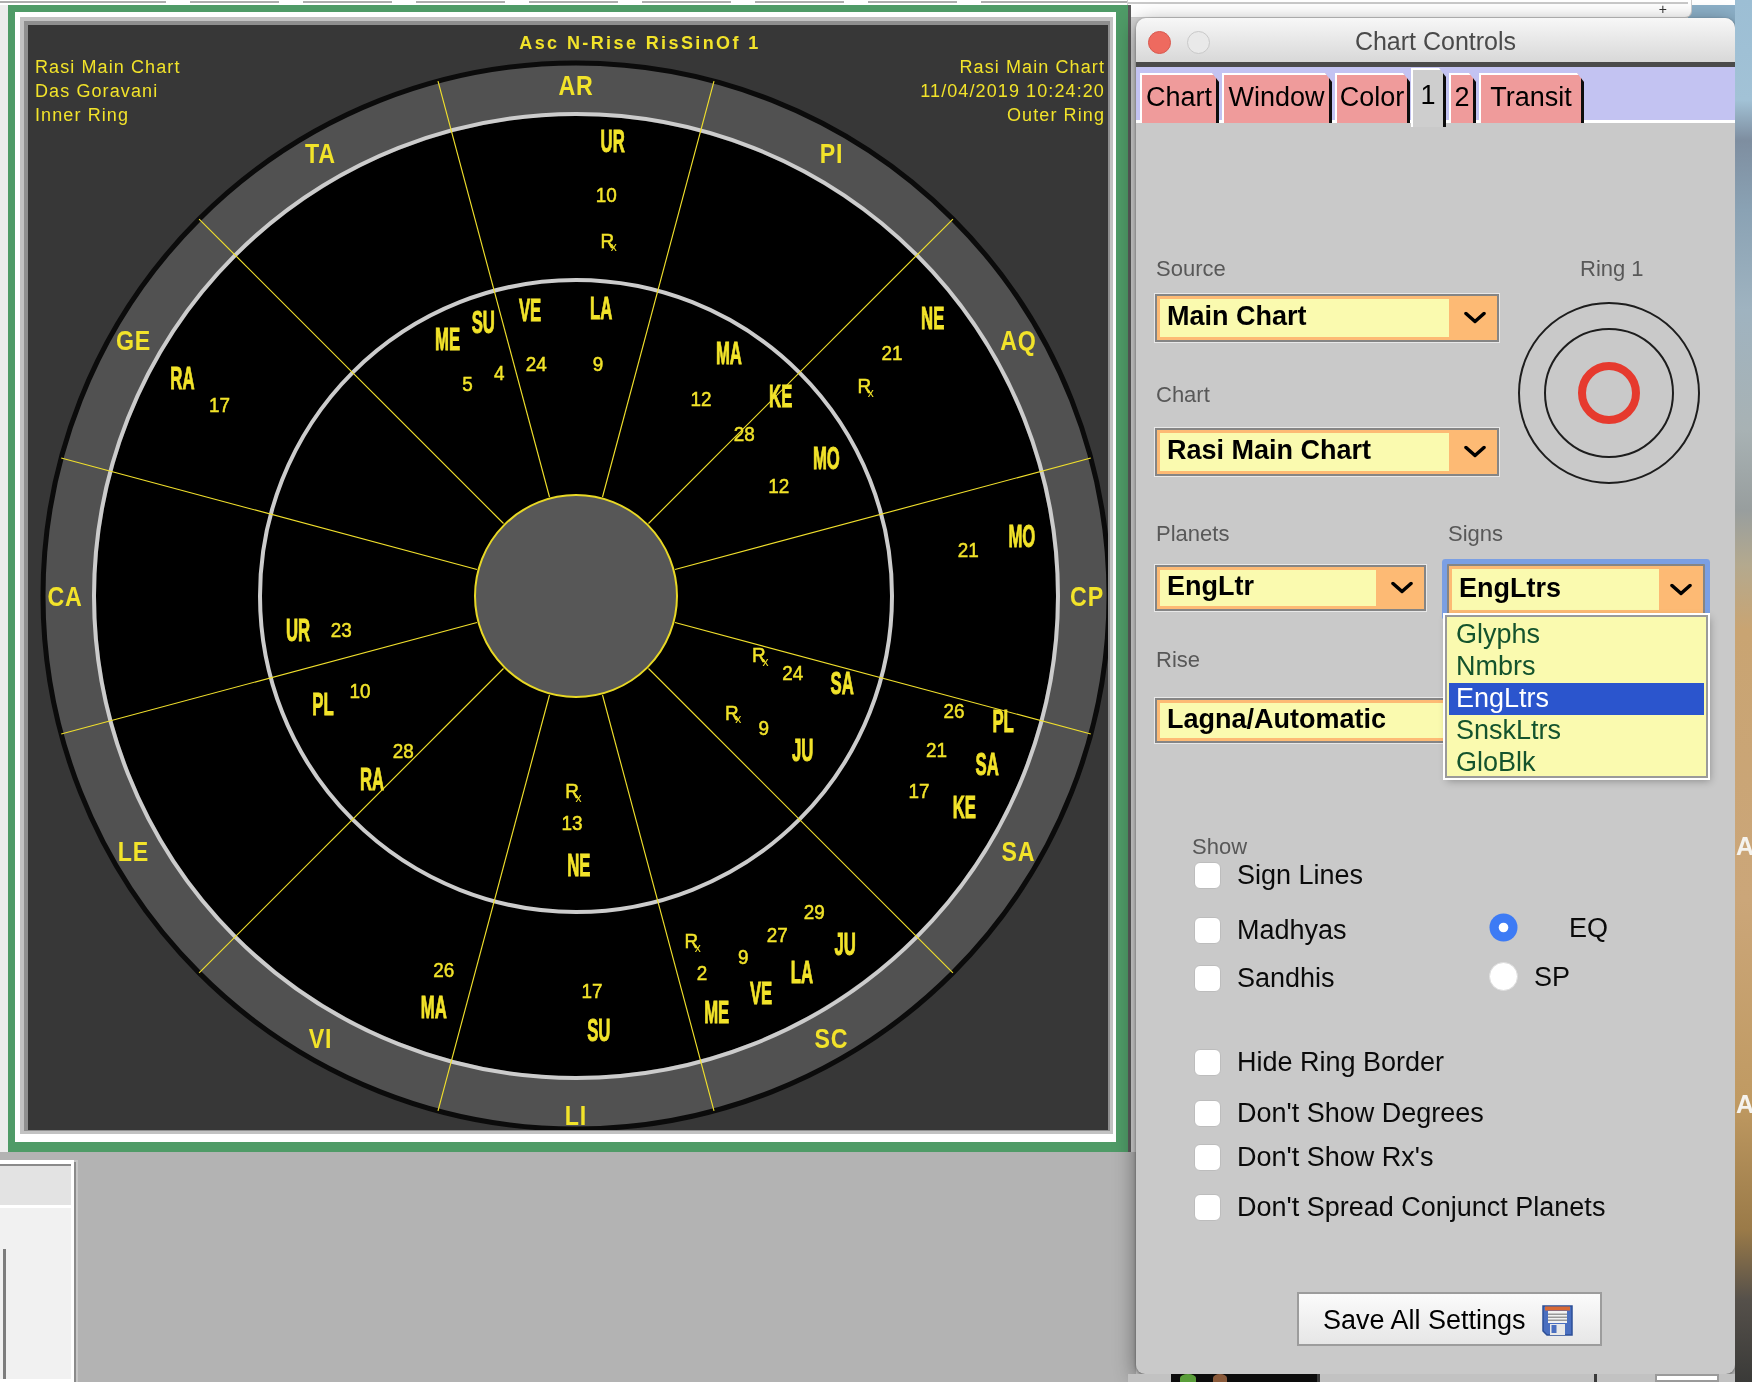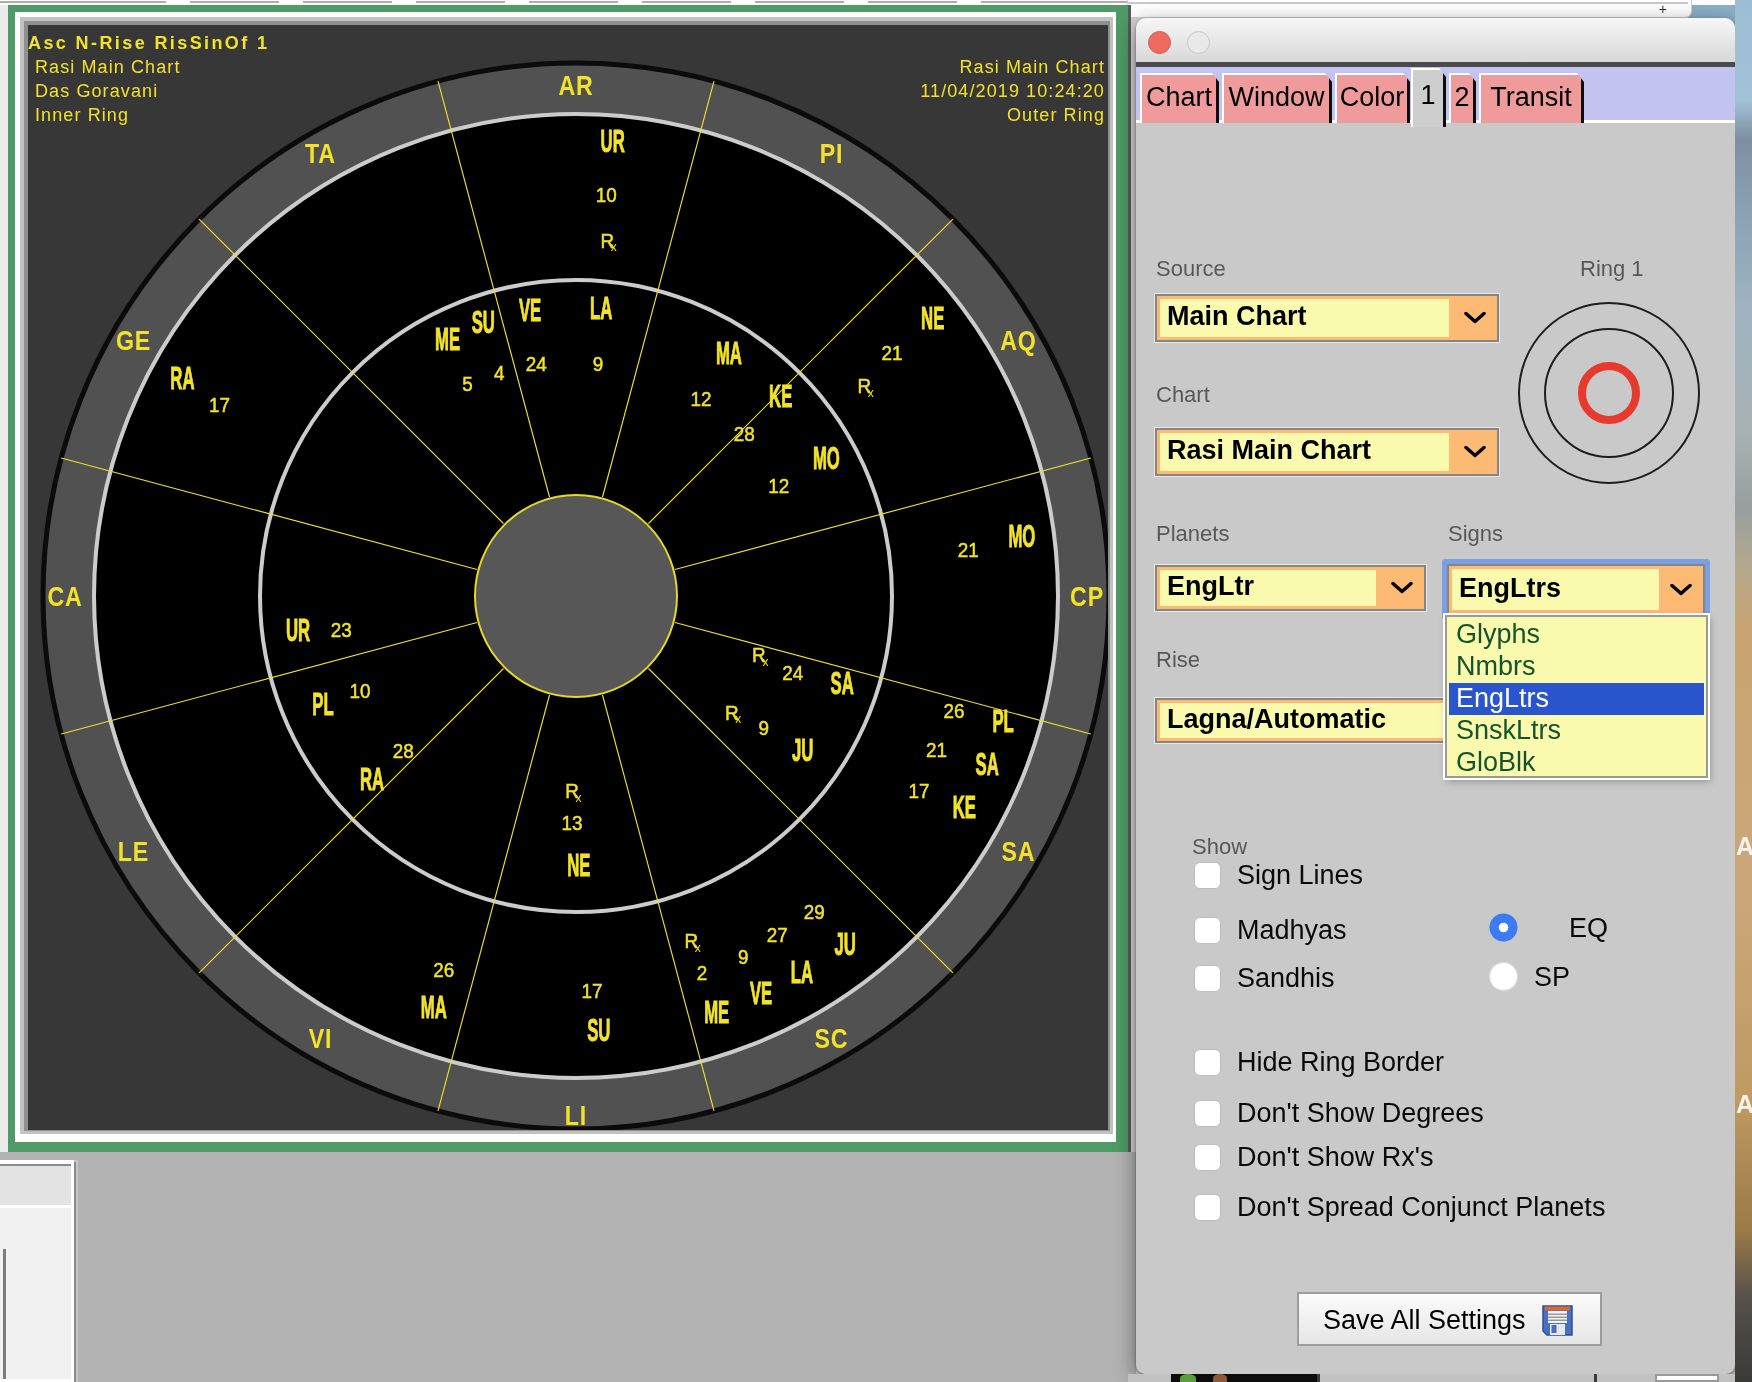--- a/index.html
+++ b/index.html
@@ -23,21 +23,21 @@
 #photo { left:1735px; top:0; width:17px; height:1382px; background:linear-gradient(#9cbed4 0px,#a2c2d6 100px,#7e8ea0 140px,#8aa2b4 210px,#9fb3c0 310px,#a8b2b4 430px,#989e9e 510px,#b4a98e 565px,#c9a472 630px,#cba679 900px,#c09a62 1100px,#9a7a48 1230px,#55504a 1300px,#3a3a38 1382px); }
 #photoAN, #photoAN2 { left:1736px; top:990px; width:17px; height:30px; color:#f5f3ee; font-weight:bold; font-size:25px; overflow:hidden; } #photoAN2 { top:1090px; }
 
 #cw-green { left:8px; top:5px; width:1120px; height:1147px; background:#4f9b67; }
 #cw-white { left:15px; top:12px; width:1101px; height:1130px; background:#fff; }
 #cw-b1 { left:20px; top:17px; width:1093px; height:1117px; background:#c2c2c2; }
 #cw-b2 { left:24px; top:21px; width:1086px; height:1110px; background:#8f8f8f; }
 #cw-area { left:28px; top:25px; width:1080px; height:1105px; background:#373737; }
 #cw-shadow { left:1128px; top:5px; width:3px; height:1147px; background:#5a5a5a; }
 .cwt { position:absolute; color:#f2e32a; font-size:18px; line-height:24px; letter-spacing:1.1px; }
-#cw-title { left:0; top:6px; width:1224px; text-align:left; font-weight:bold; font-size:18px; letter-spacing:2.4px; }
+#cw-title { left:0; top:6px; width:1224px; text-align:center; font-weight:bold; font-size:18px; letter-spacing:2.4px; }
 #cw-tl { left:7px; top:30px; }
 #cw-tr { right:3px; top:30px; text-align:right; }
 
 #panel { left:1136px; top:18px; width:599px; height:1356px; border-radius:10px 10px 9px 9px; background:#c9c9c9; box-shadow:0 6px 22px rgba(0,0,0,0.45), 0 1px 3px rgba(0,0,0,0.4); }
 #titlebar { position:absolute; left:0; top:0; width:100%; height:44px; border-radius:10px 10px 0 0; background:linear-gradient(#f7f7f7,#d8d8d8); }
 #titlebar .t { position:absolute; width:100%; text-align:center; top:9px; font-size:25px; color:#4a4a4a; }
 .wbtn { position:absolute; top:13px; width:23px; height:23px; border-radius:50%; }
 #btn-close { left:12px; background:#ee6a5f; border:1px solid #d9594f; }
 #btn-min { left:51px; background:#e9e9e9; border:1.5px solid #c9c9c9; }
 #darkline { position:absolute; left:0; top:44px; width:100%; height:5px; background:#4b4b4b; }
@@ -209,20 +209,21 @@
  <div id="tabstrip"></div>
  <div id="tabwhiteline"></div>
  <div class="tab" style="left:4px;width:79px;">Chart</div>
  <div class="tab" style="left:86px;width:110px;">Window</div>
  <div class="tab" style="left:199px;width:75px;">Color</div>
  <div id="tab1sel" style="left:275px;width:35px;">1</div>
  <div class="tab" style="left:313px;width:27px;">2</div>
  <div class="tab" style="left:343px;width:105px;">Transit</div>
  <div id="darkline"></div>
  <div id="titlebar">
+      <div class="t">Chart Controls</div>
       <div class="wbtn" id="btn-close"></div>
       <div class="wbtn" id="btn-min"></div>
     </div>
 
  <div class="lbl" style="left:20px;top:238px;">Source</div>
  <div class="dd" style="left:19px;top:276px;width:344px;">
    <div class="yel" style="right:48px;"></div>
       <div class="txt">Main Chart</div>
    <svg width="22" height="13" viewBox="0 0 22 13">
         <path d="M2 2 L11 10 L20 2" fill="none" stroke="#000" stroke-width="3.5" stroke-linecap="round" stroke-linejoin="round"></path>

